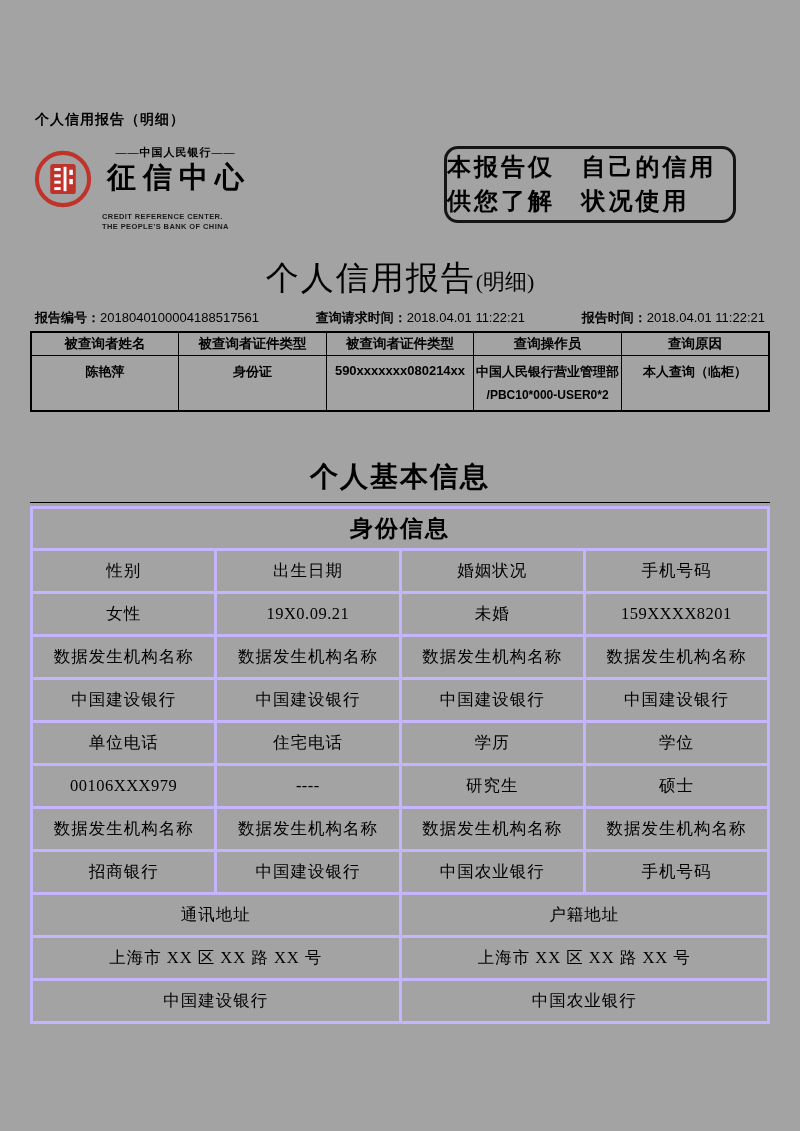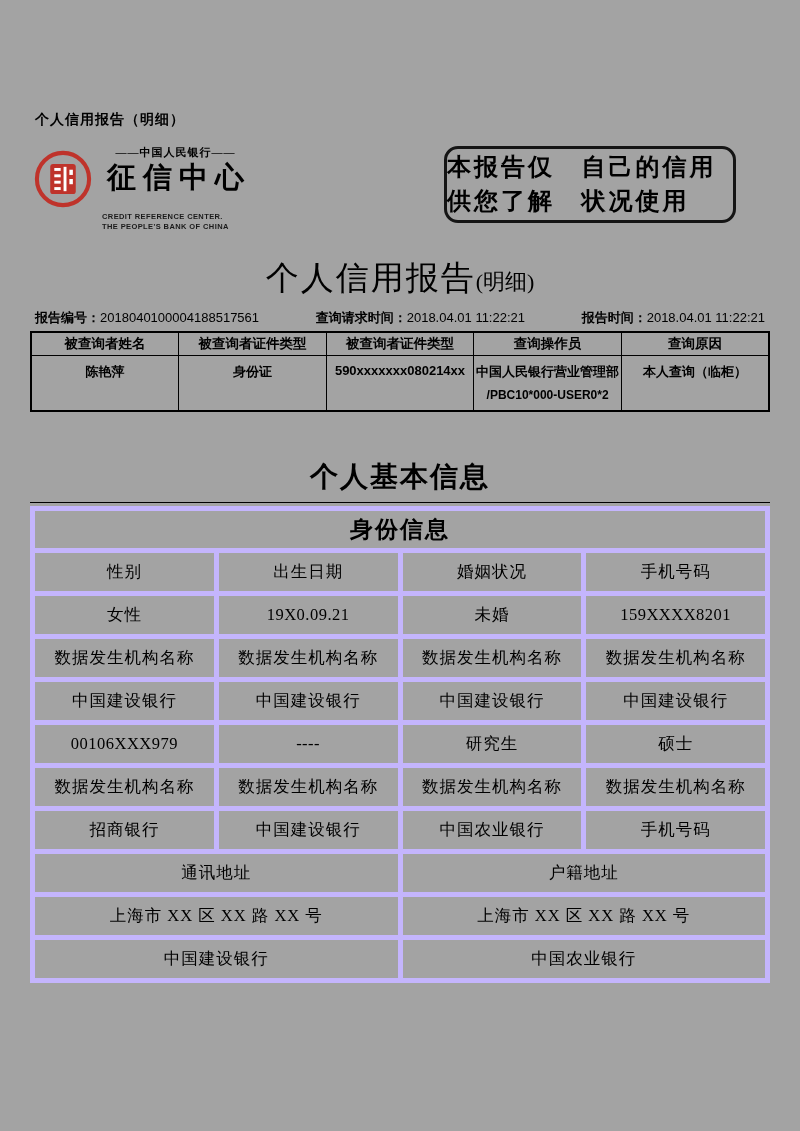--- a/index.html
+++ b/index.html
@@ -70,21 +70,21 @@
     position:absolute; top:458px; left:0; width:100%; text-align:center;
     font-size:28px; font-weight:600; letter-spacing:2px;
   }
   .dbl-rule { position:absolute; left:30px; top:502px; width:740px; border-top:1px solid #000; }
   
   .identity-table {
     position:absolute; left:30px; top:506px; width:740px;
     border:2px solid #000;
   }
   .identity-table td {
-    border:5px solid #c4b5fd; text-align:center; vertical-align:middle;
+    border:3px solid #c4b5fd; text-align:center; vertical-align:middle;
     height:43px; font-size:16.5px; font-weight:500; letter-spacing:1px;
   }
   .identity-table .title-row td { height:42px; font-size:23px; font-weight:600; letter-spacing:2px; }
   .identity-table .num { letter-spacing:0.5px; }
 </style>
 </head>
 <body>
 
 <div class="page">
 
@@ -175,20 +175,26 @@
       <td>数据发生机构名称</td>
       <td>数据发生机构名称</td>
     </tr>
     <tr>
       <td>中国建设银行</td>
       <td>中国建设银行</td>
       <td>中国建设银行</td>
       <td>中国建设银行</td>
     </tr>
     <tr>
+      <td>单位电话</td>
+      <td>住宅电话</td>
+      <td>学历</td>
+      <td>学位</td>
+    </tr>
+    <tr>
       <td class="num">00106XXX979</td>
       <td class="num">----</td>
       <td>研究生</td>
       <td>硕士</td>
     </tr>
     <tr>
       <td>数据发生机构名称</td>
       <td>数据发生机构名称</td>
       <td>数据发生机构名称</td>
       <td>数据发生机构名称</td>

